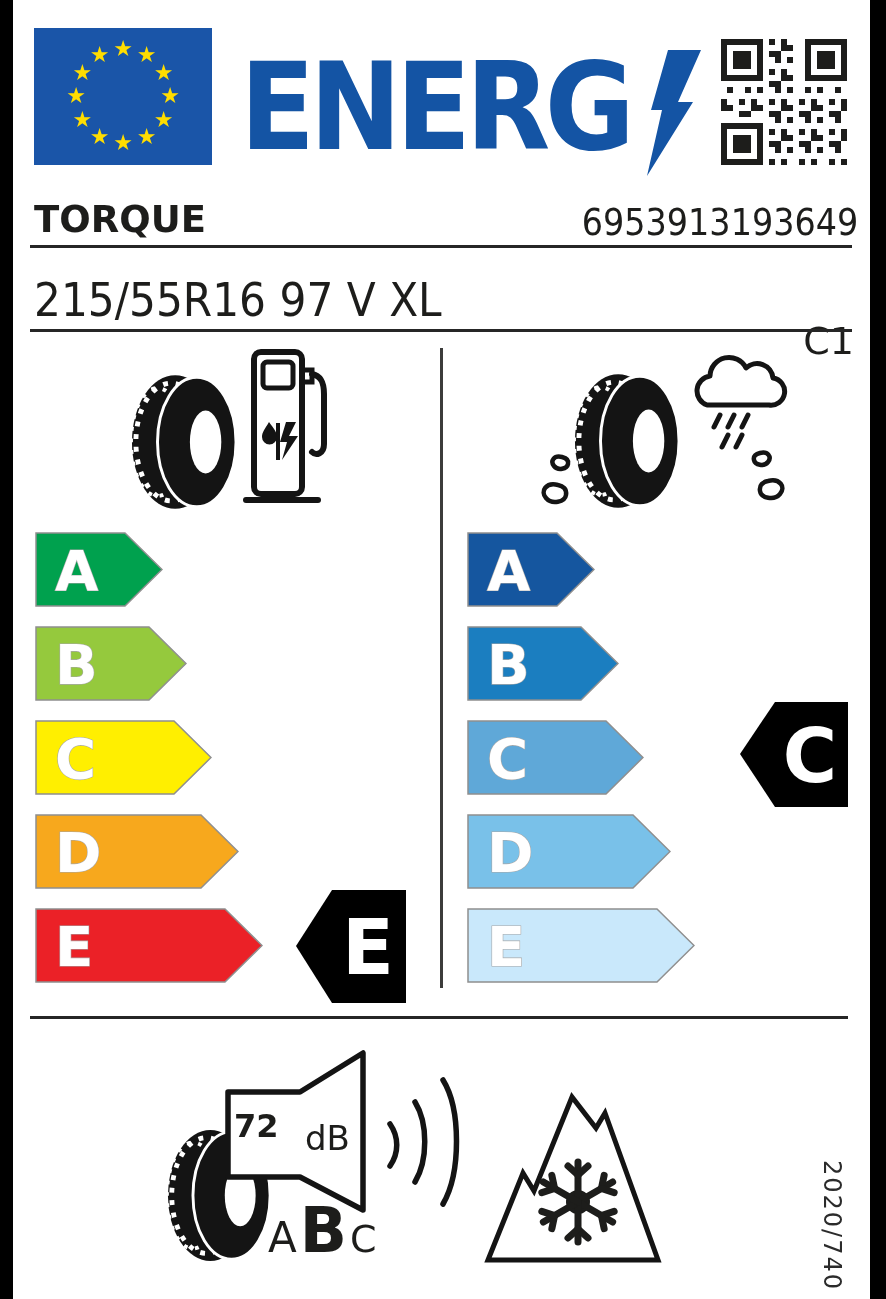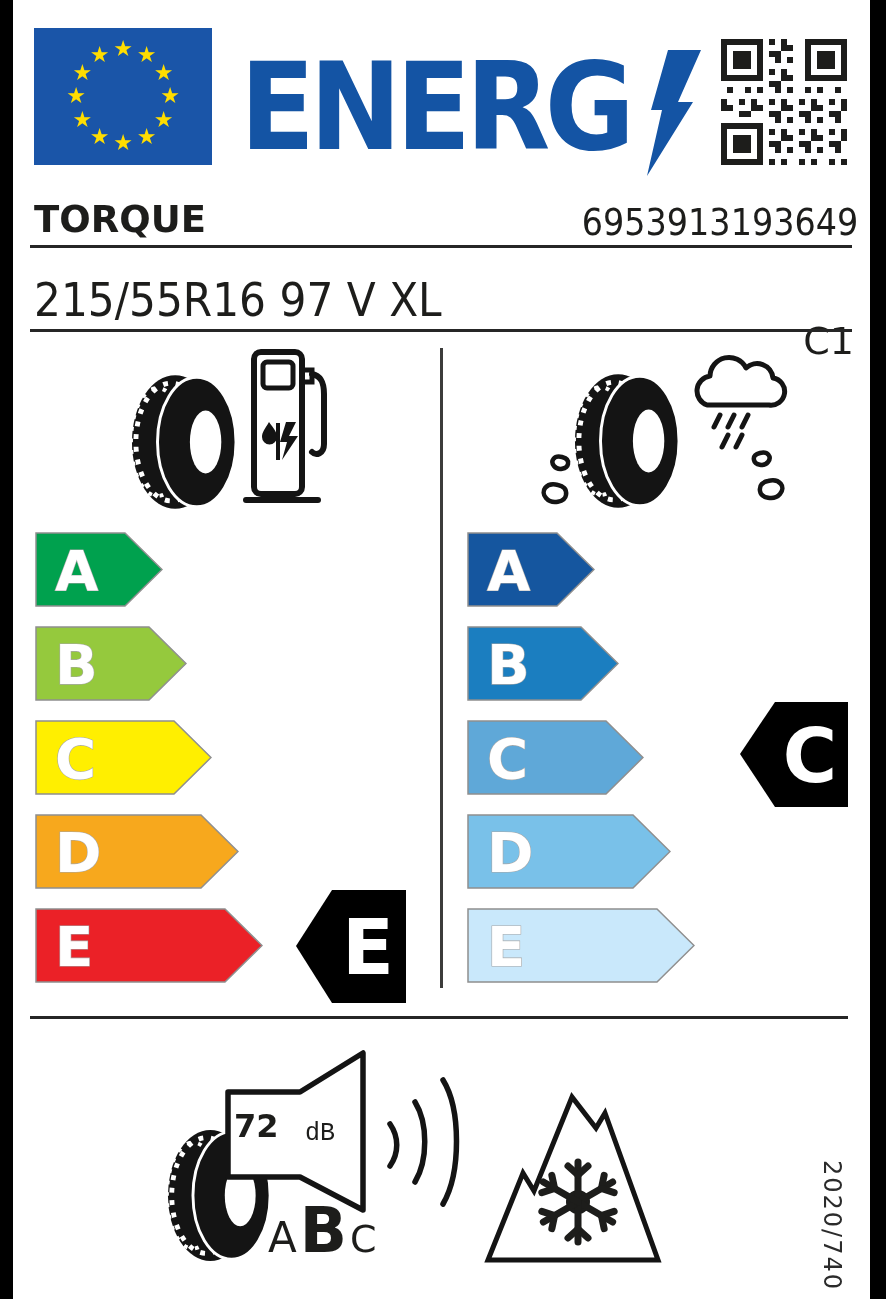--- a/index.html
+++ b/index.html
@@ -14,21 +14,21 @@
   .energ-text{position:absolute;left:240px;top:46px;font-size:122px;line-height:1;font-weight:bold;
               letter-spacing:-6px;transform:scaleX(.9);transform-origin:left top;}
   .supplier{position:absolute;left:34px;top:198px;font-size:37px;font-weight:bold;}
   .identifier{position:absolute;right:28px;top:200px;font-size:38px;transform:scaleX(.88);transform-origin:right top;}
   .size-text{position:absolute;left:34px;top:272px;font-size:47px;transform:scaleX(.9);transform-origin:left top;}
   .tyre-class{position:absolute;right:32px;top:283px;font-size:38px;margin-top:36px;}
   .scale{position:absolute;top:532px;}
   .scale-left{left:35px;}
   .scale-right{left:467px;}
   .noise-value{position:absolute;left:234px;top:1110px;font-size:32px;font-weight:bold;line-height:1;}
-  .noise-unit{position:absolute;left:305px;top:1121px;font-size:25px;line-height:1;font-family:Liberation Mono, monospace;}
+  .noise-unit{position:absolute;left:305px;top:1121px;font-size:34px;line-height:1;}
   .noise-classes{position:absolute;left:268px;top:1200px;display:flex;align-items:baseline;gap:3px;line-height:1;}
   .noise-classes .nc-small{font-size:42px;}
   .noise-classes .nc-rated{font-size:62px;font-weight:bold;}
   .noise-classes .nc-last{font-size:38px;}
   .regulation{position:absolute;left:818px;top:1160px;writing-mode:vertical-rl;font-size:24px;
               letter-spacing:2px;color:#2b2b2b;}
   svg{display:block;}
 </style>
 </head>
 <body>

